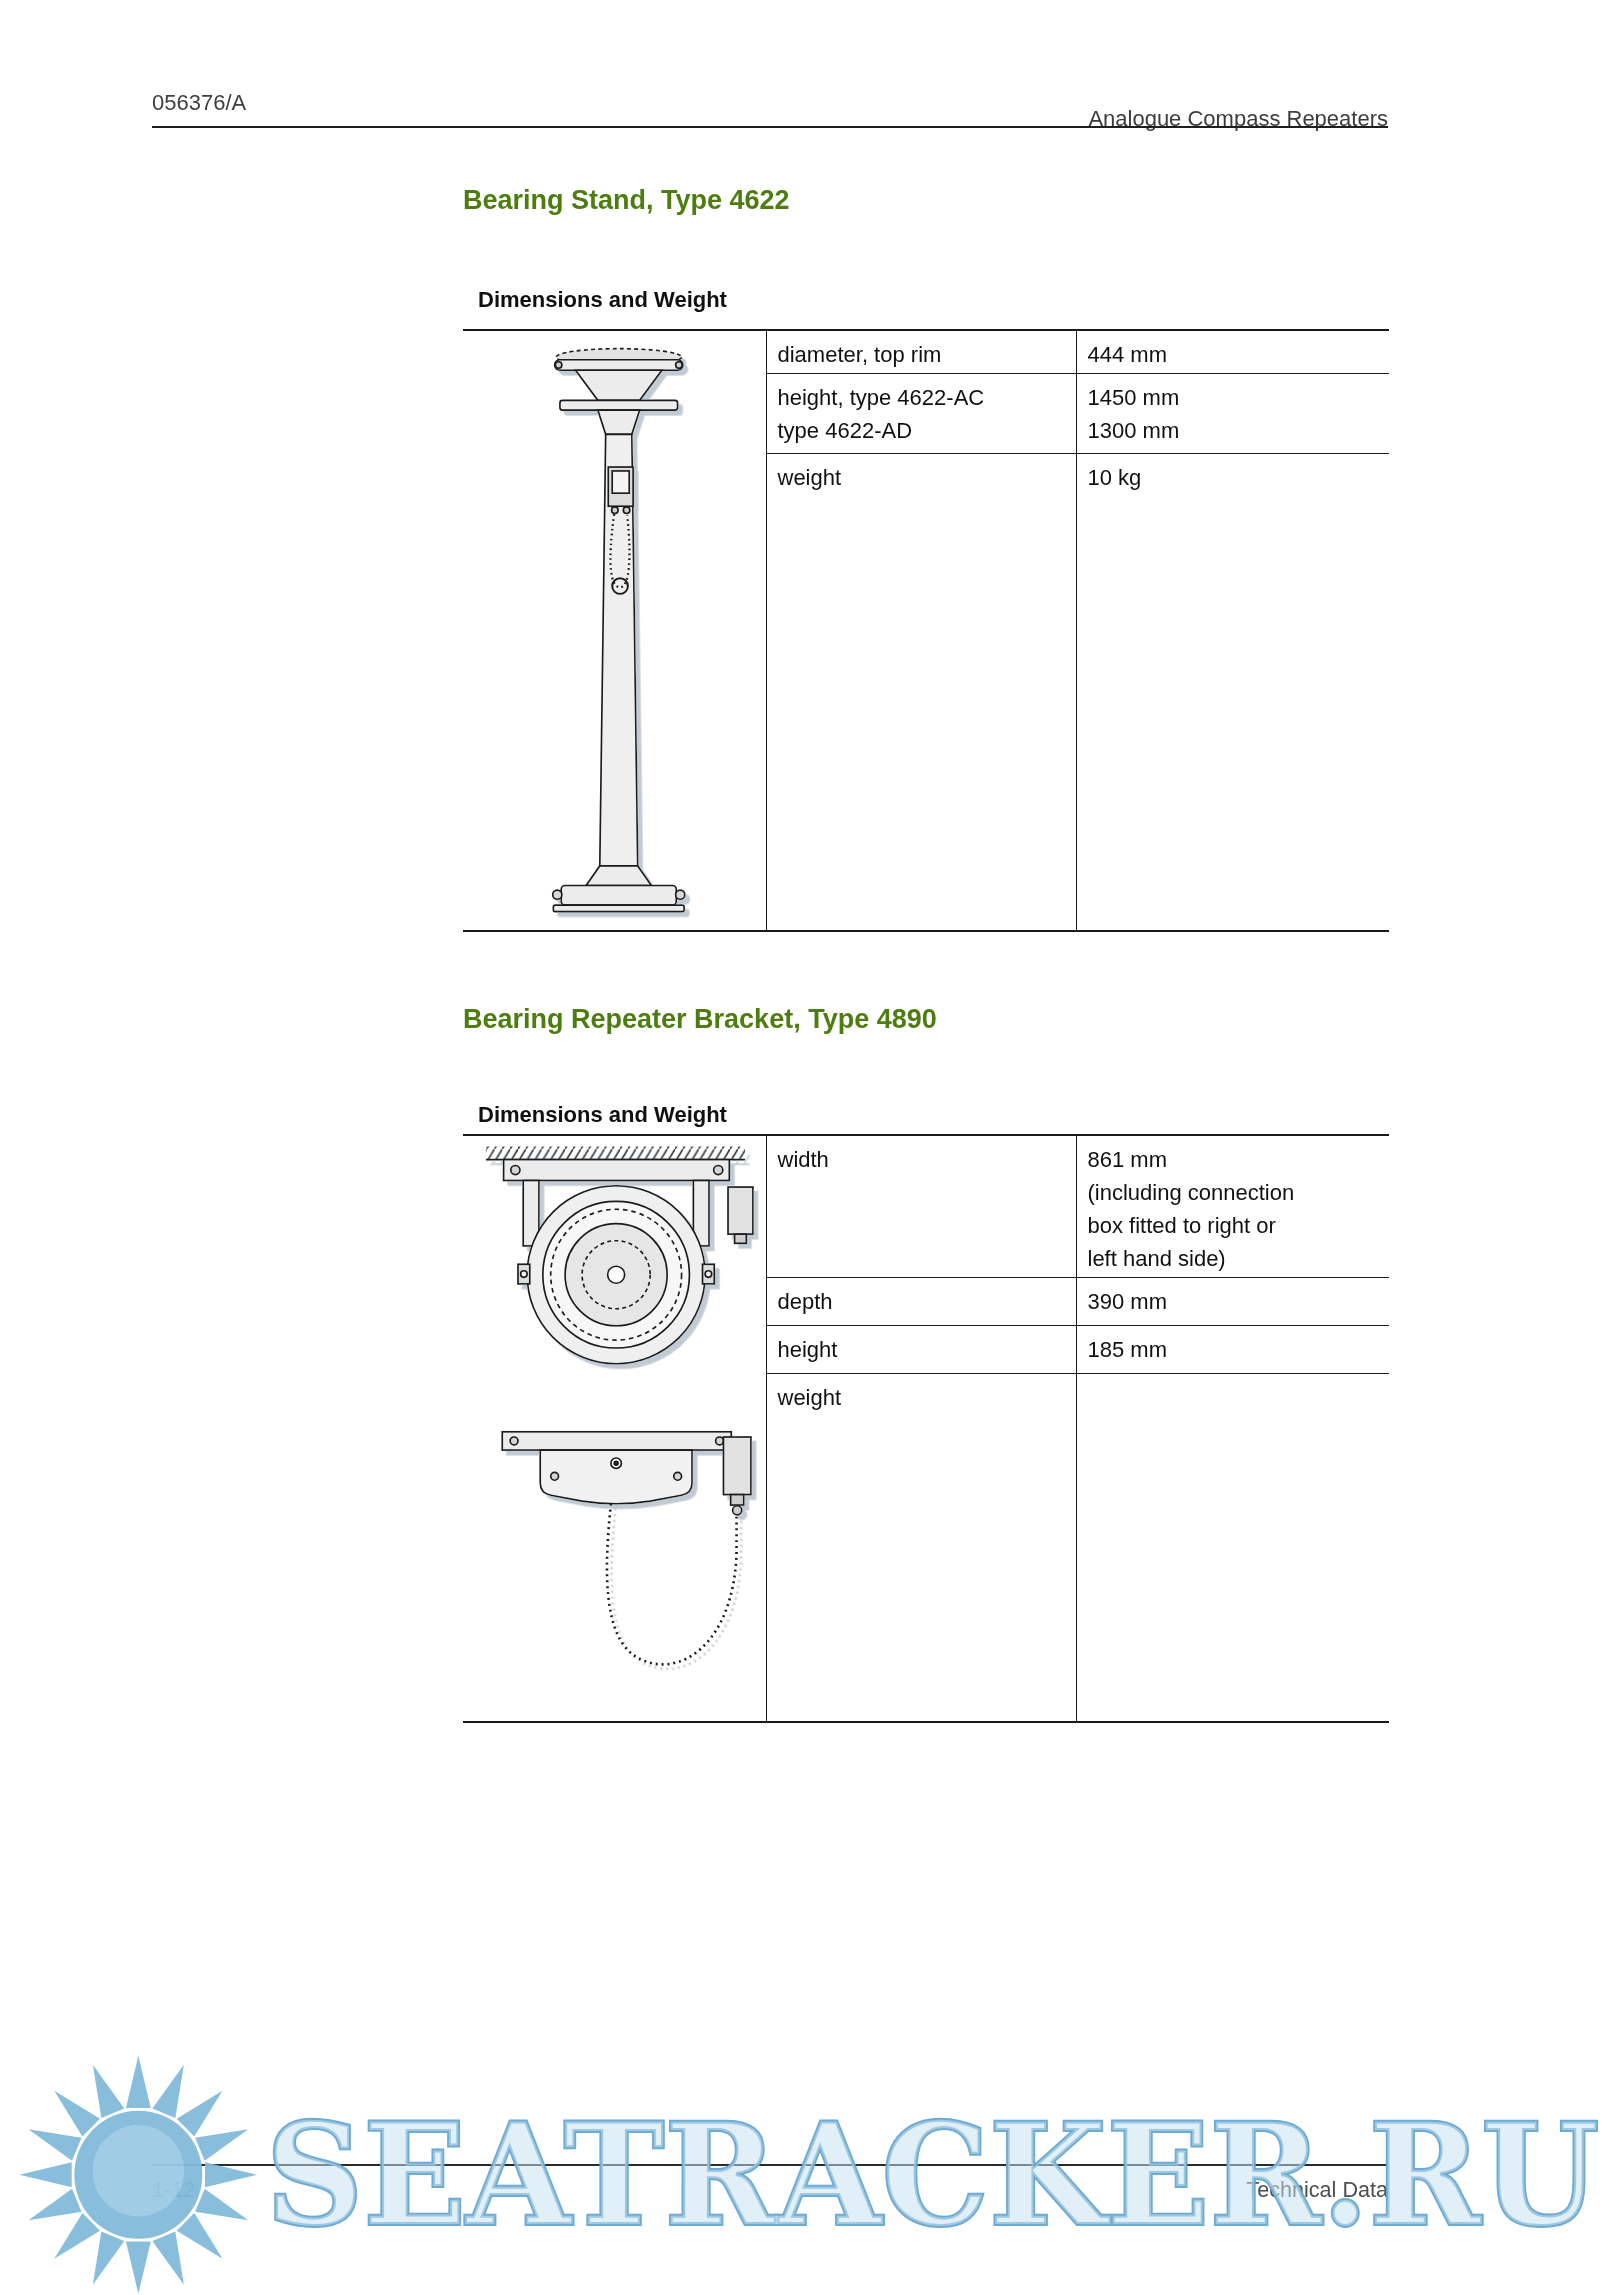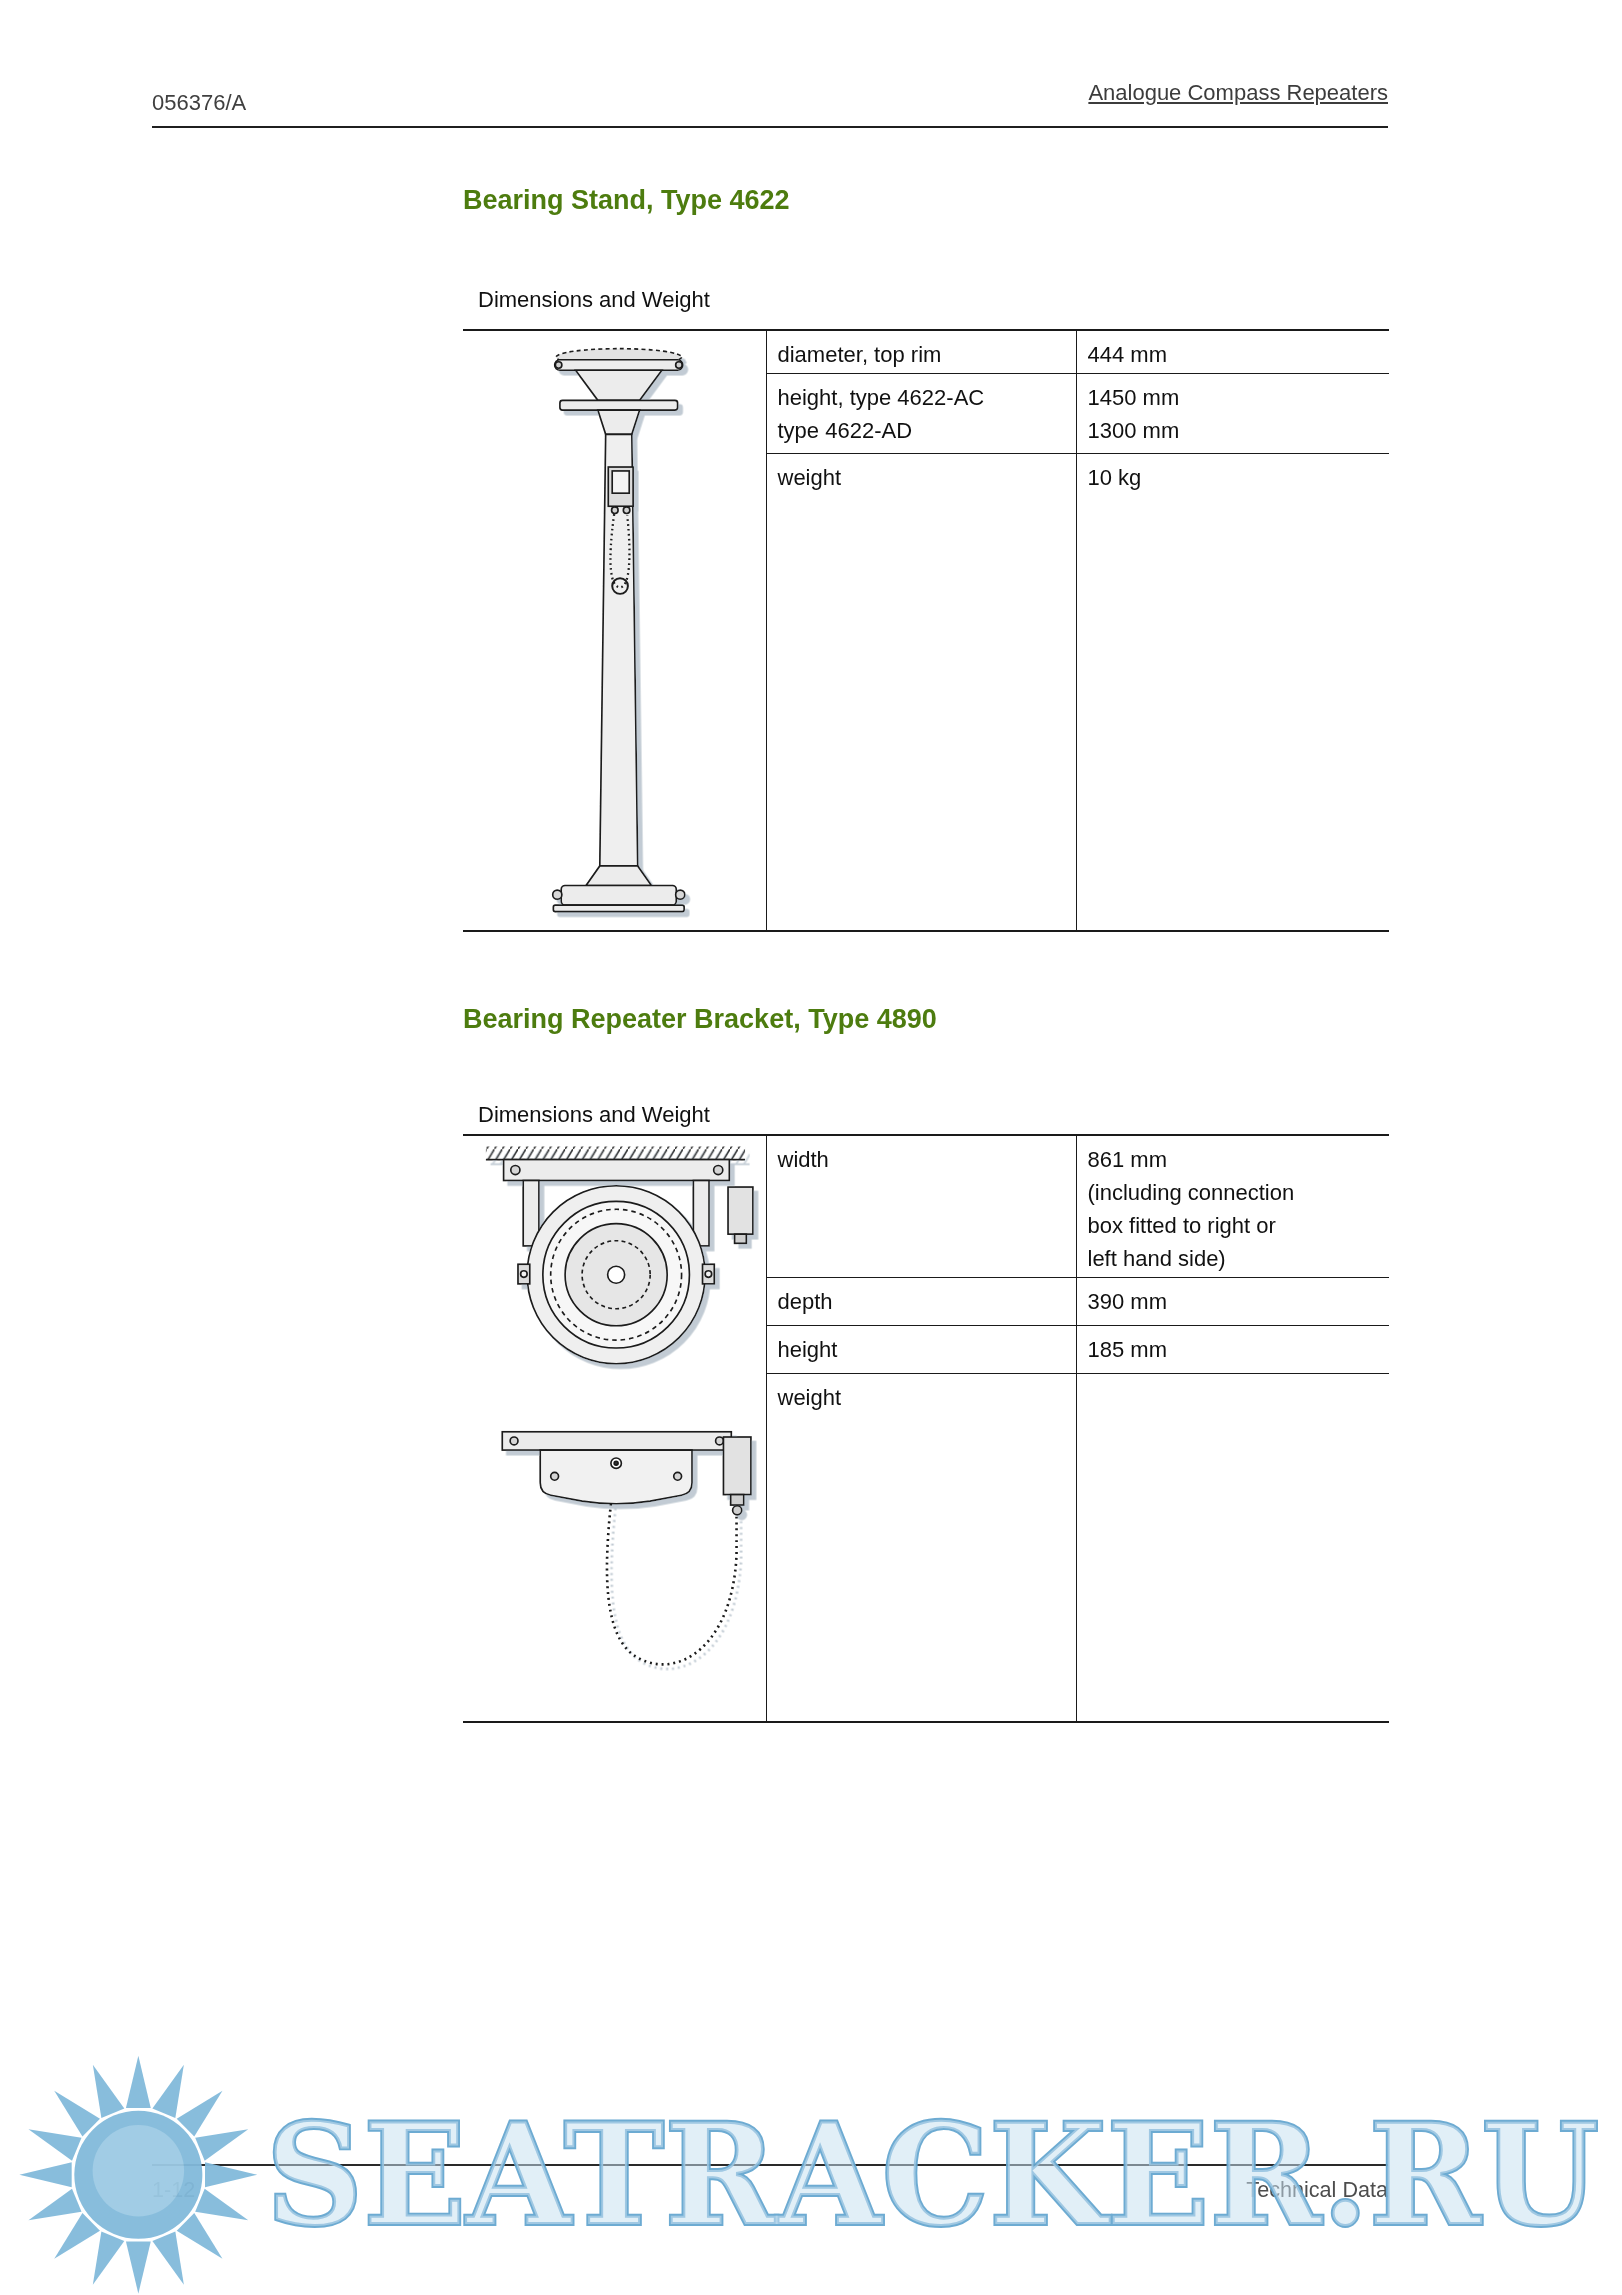--- a/index.html
+++ b/index.html
@@ -2,25 +2,25 @@
 <html style="font-size:10.5px"><head>
 <meta charset="utf-8">
 <style>
   html,body{margin:0;padding:0;background:#ffffff;}
   .page{
     position:relative;width:1622px;height:2295px;background:#ffffff;
     font-family:"Liberation Sans","DejaVu Sans",sans-serif;color:#111;
     overflow:hidden;
   }
   .hdr-left{position:absolute;left:152px;top:90px;font-size:22px;color:#404040;}
-  .hdr-right{position:absolute;right:234px;top:80px;font-size:22px;color:#3c3c3c;text-decoration:underline;}
+  .hdr-right{position:absolute;right:234px;top:106px;font-size:22px;color:#3c3c3c;}
   .hdr-rule{position:absolute;left:152px;top:126px;width:1236px;height:2px;background:#1f1f1f;}
 
   .sec-title{position:absolute;left:463px;margin:0;font-size:27px;font-weight:bold;color:#4d7c0f;}
-  .sec-sub{position:absolute;left:478px;margin:0;font-size:22px;font-weight:normal;color:#101010;}
+  .sec-sub{position:absolute;left:478px;margin:0;font-size:22px;font-weight:bold;color:#101010;}
 
   .dimtable{
     position:absolute;left:463px;width:926px;box-sizing:border-box;
     border-top:2px solid #1a1a1a;border-bottom:2px solid #1a1a1a;
     display:flex;align-items:stretch;background:#fff;
   }
   .img-cell{width:303px;border-right:1.3px solid #1a1a1a;position:relative;flex:none;}
   .img-cell svg{position:absolute;left:0;top:0;width:100%;height:100%;}
   .rows{flex:1;display:flex;flex-direction:column;}
   .trow{display:flex;border-bottom:1.3px solid #1a1a1a;box-sizing:border-box;flex:none;}

